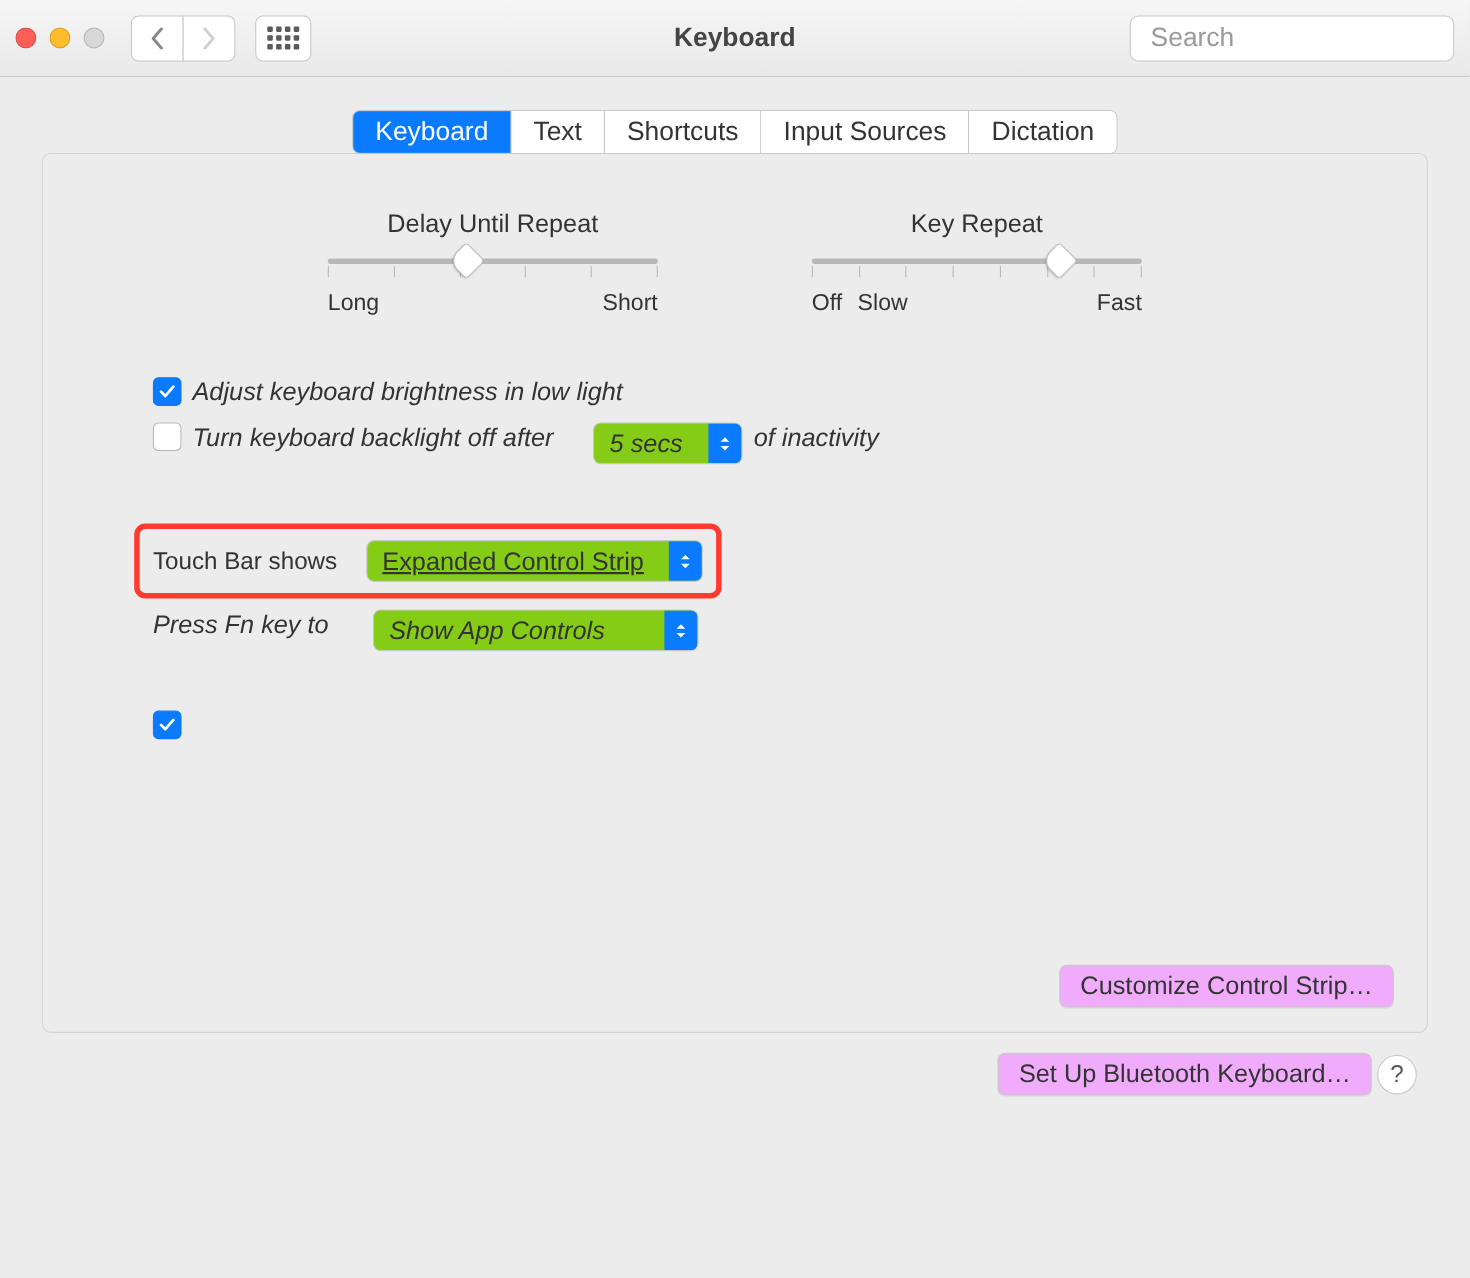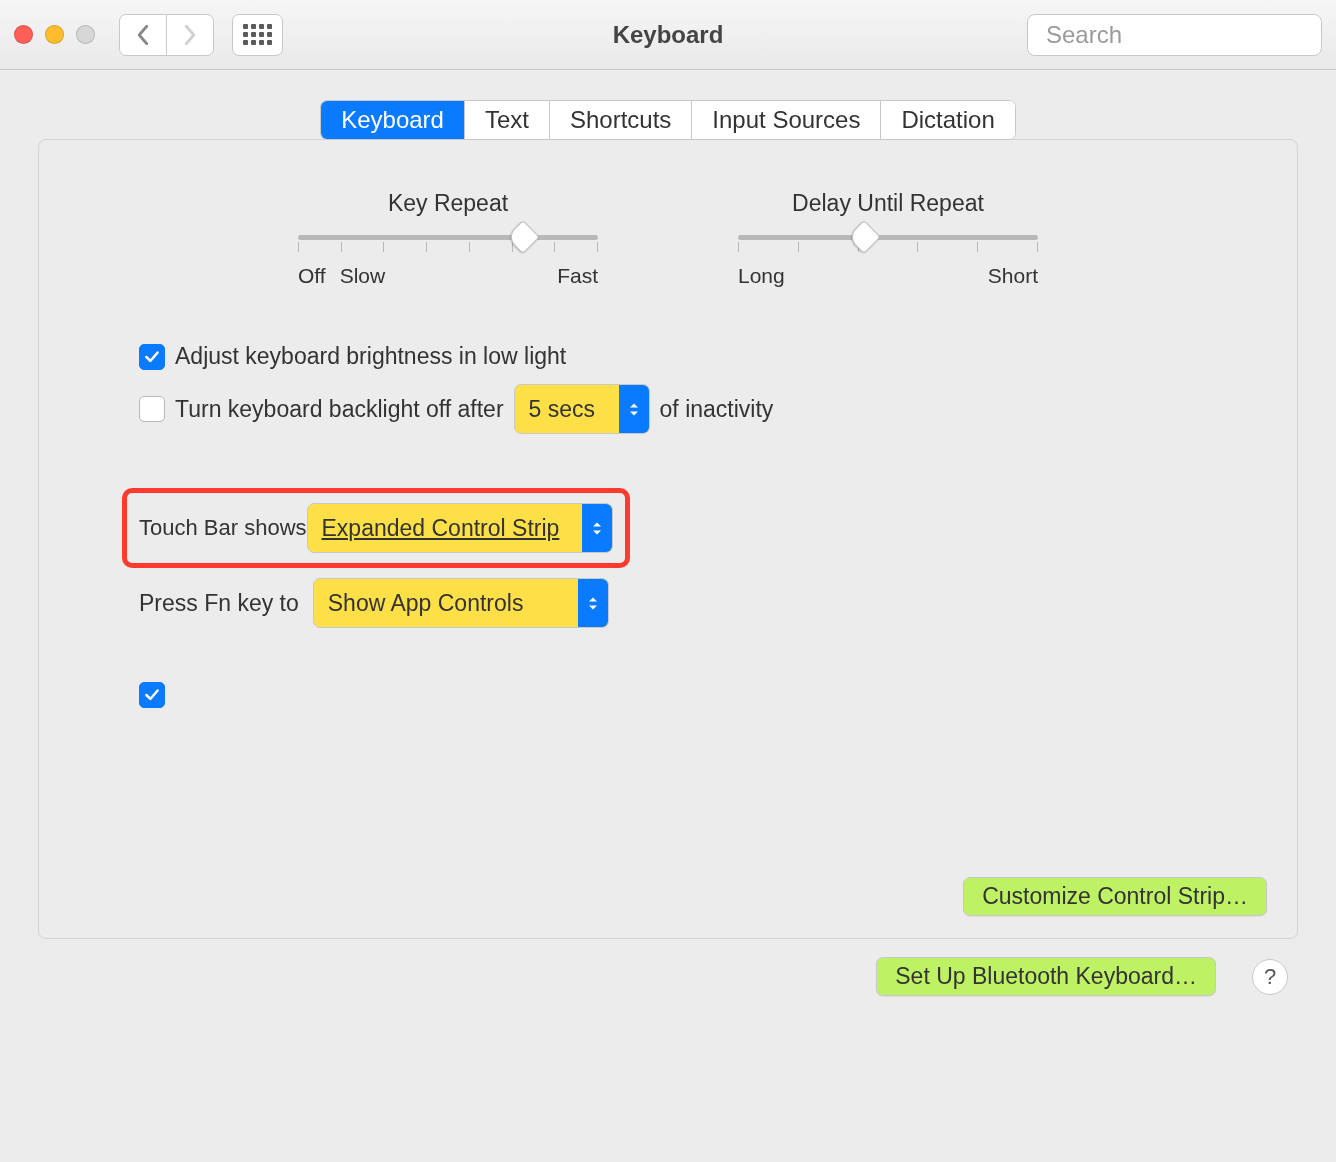--- a/index.html
+++ b/index.html
@@ -159,24 +159,24 @@
   .slider-labels {
     display: flex;
     justify-content: space-between;
     margin-top: 12px;
     font-size: 21px;
     color: #333;
   }
 
   .option-row {
     display: flex;
-    align-items: center;
     gap: 10px;
     margin-bottom: 14px;
     font-size: 23px;
+    font-style: italic;
   }
   .checkbox {
     width: 26px;
     height: 26px;
     border: 1px solid #b8b8b8;
     border-radius: 5px;
     background: #fff;
     display: inline-flex;
     align-items: center;
     justify-content: center;
@@ -186,27 +186,28 @@
     background: #0a7aff;
     border-color: #0a7aff;
     color: #fff;
   }
   .checkbox.checked svg { display: block; }
   .checkbox svg { display: none; width: 18px; height: 18px; }
 
   .popup {
     display: inline-flex;
     align-items: center;
-    background: #fde047;
+    background: #84cc16;
     border: 1px solid #c8c8c8;
     border-radius: 7px;
-    height: 50px;
+    height: 38px;
     padding: 0 0 0 14px;
     font-size: 23px;
     overflow: hidden;
+    margin-left: 26px;
   }
   .popup-label { margin-right: 10px; white-space: nowrap; }
   .stepper {
     width: 30px;
     height: 100%;
     background: #0a7aff;
     display: flex;
     flex-direction: column;
     justify-content: center;
     align-items: center;
@@ -227,34 +228,34 @@
   }
 
   .bottom-buttons {
     position: absolute;
     bottom: 22px;
     right: 30px;
     display: flex;
     gap: 16px;
   }
   .push-btn {
-    background: #bef264;
+    background: #f0abfc;
     border: 1px solid #c8c8c8;
     border-radius: 7px;
     padding: 5px 18px;
     font-size: 23px;
     color: #333;
     box-shadow: 0 1px 1px rgba(0,0,0,0.05);
   }
 
   .footer-row {
     display: flex;
     justify-content: flex-end;
     align-items: center;
-    gap: 36px;
+    gap: 5px;
     padding: 18px 40px 0 0;
   }
   .help-btn {
     width: 36px;
     height: 36px;
     border-radius: 50%;
     border: 1px solid #c8c8c8;
     background: #fff;
     display: flex;
     align-items: center;
@@ -318,20 +319,40 @@
       <div class="tab">Shortcuts</div>
       <div class="tab">Input Sources</div>
       <div class="tab">Dictation</div>
     </div>
   </div>
 
   <div class="panel">
 
     <div class="sliders-row">
       <div class="slider-block">
+        <div class="slider-title">Delay Until Repeat</div>
+        <div class="slider wide">
+          <div class="slider-track"></div>
+          <div class="ticks">
+              <div class="tick"></div>
+              <div class="tick"></div>
+              <div class="tick"></div>
+              <div class="tick"></div>
+              <div class="tick"></div>
+              <div class="tick"></div>
+            </div>
+          <div class="thumb" style="left:42%"></div>
+        </div>
+        <div class="slider-labels">
+          <span>Long</span>
+          <span>Short</span>
+        </div>
+      </div>
+
+      <div class="slider-block">
         <div class="slider-title">Key Repeat</div>
         <div class="slider">
           <div class="slider-track"></div>
           <div class="ticks">
               <div class="tick"></div>
               <div class="tick"></div>
               <div class="tick"></div>
               <div class="tick"></div>
               <div class="tick"></div>
               <div class="tick"></div>
@@ -341,40 +362,20 @@
           <div class="thumb" style="left:75%"></div>
         </div>
         <div class="slider-labels">
           <span style="display:flex;gap:14px;">
             <span>Off</span>
             <span>Slow</span>
           </span>
           <span>Fast</span>
         </div>
       </div>
-
-      <div class="slider-block">
-        <div class="slider-title">Delay Until Repeat</div>
-        <div class="slider wide">
-          <div class="slider-track"></div>
-          <div class="ticks">
-              <div class="tick"></div>
-              <div class="tick"></div>
-              <div class="tick"></div>
-              <div class="tick"></div>
-              <div class="tick"></div>
-              <div class="tick"></div>
-            </div>
-          <div class="thumb" style="left:42%"></div>
-        </div>
-        <div class="slider-labels">
-          <span>Long</span>
-          <span>Short</span>
-        </div>
-      </div>
     </div>
 
     <div class="option-row">
       <div class="checkbox checked">
         <svg viewBox="0 0 16 16">
             <path d="M3 8 L6.5 11.5 L13 4" stroke="#fff" stroke-width="2.2" fill="none" stroke-linecap="round" stroke-linejoin="round"></path>
           </svg>
       </div>
       <span>Adjust keyboard brightness in low light</span>
     </div>

